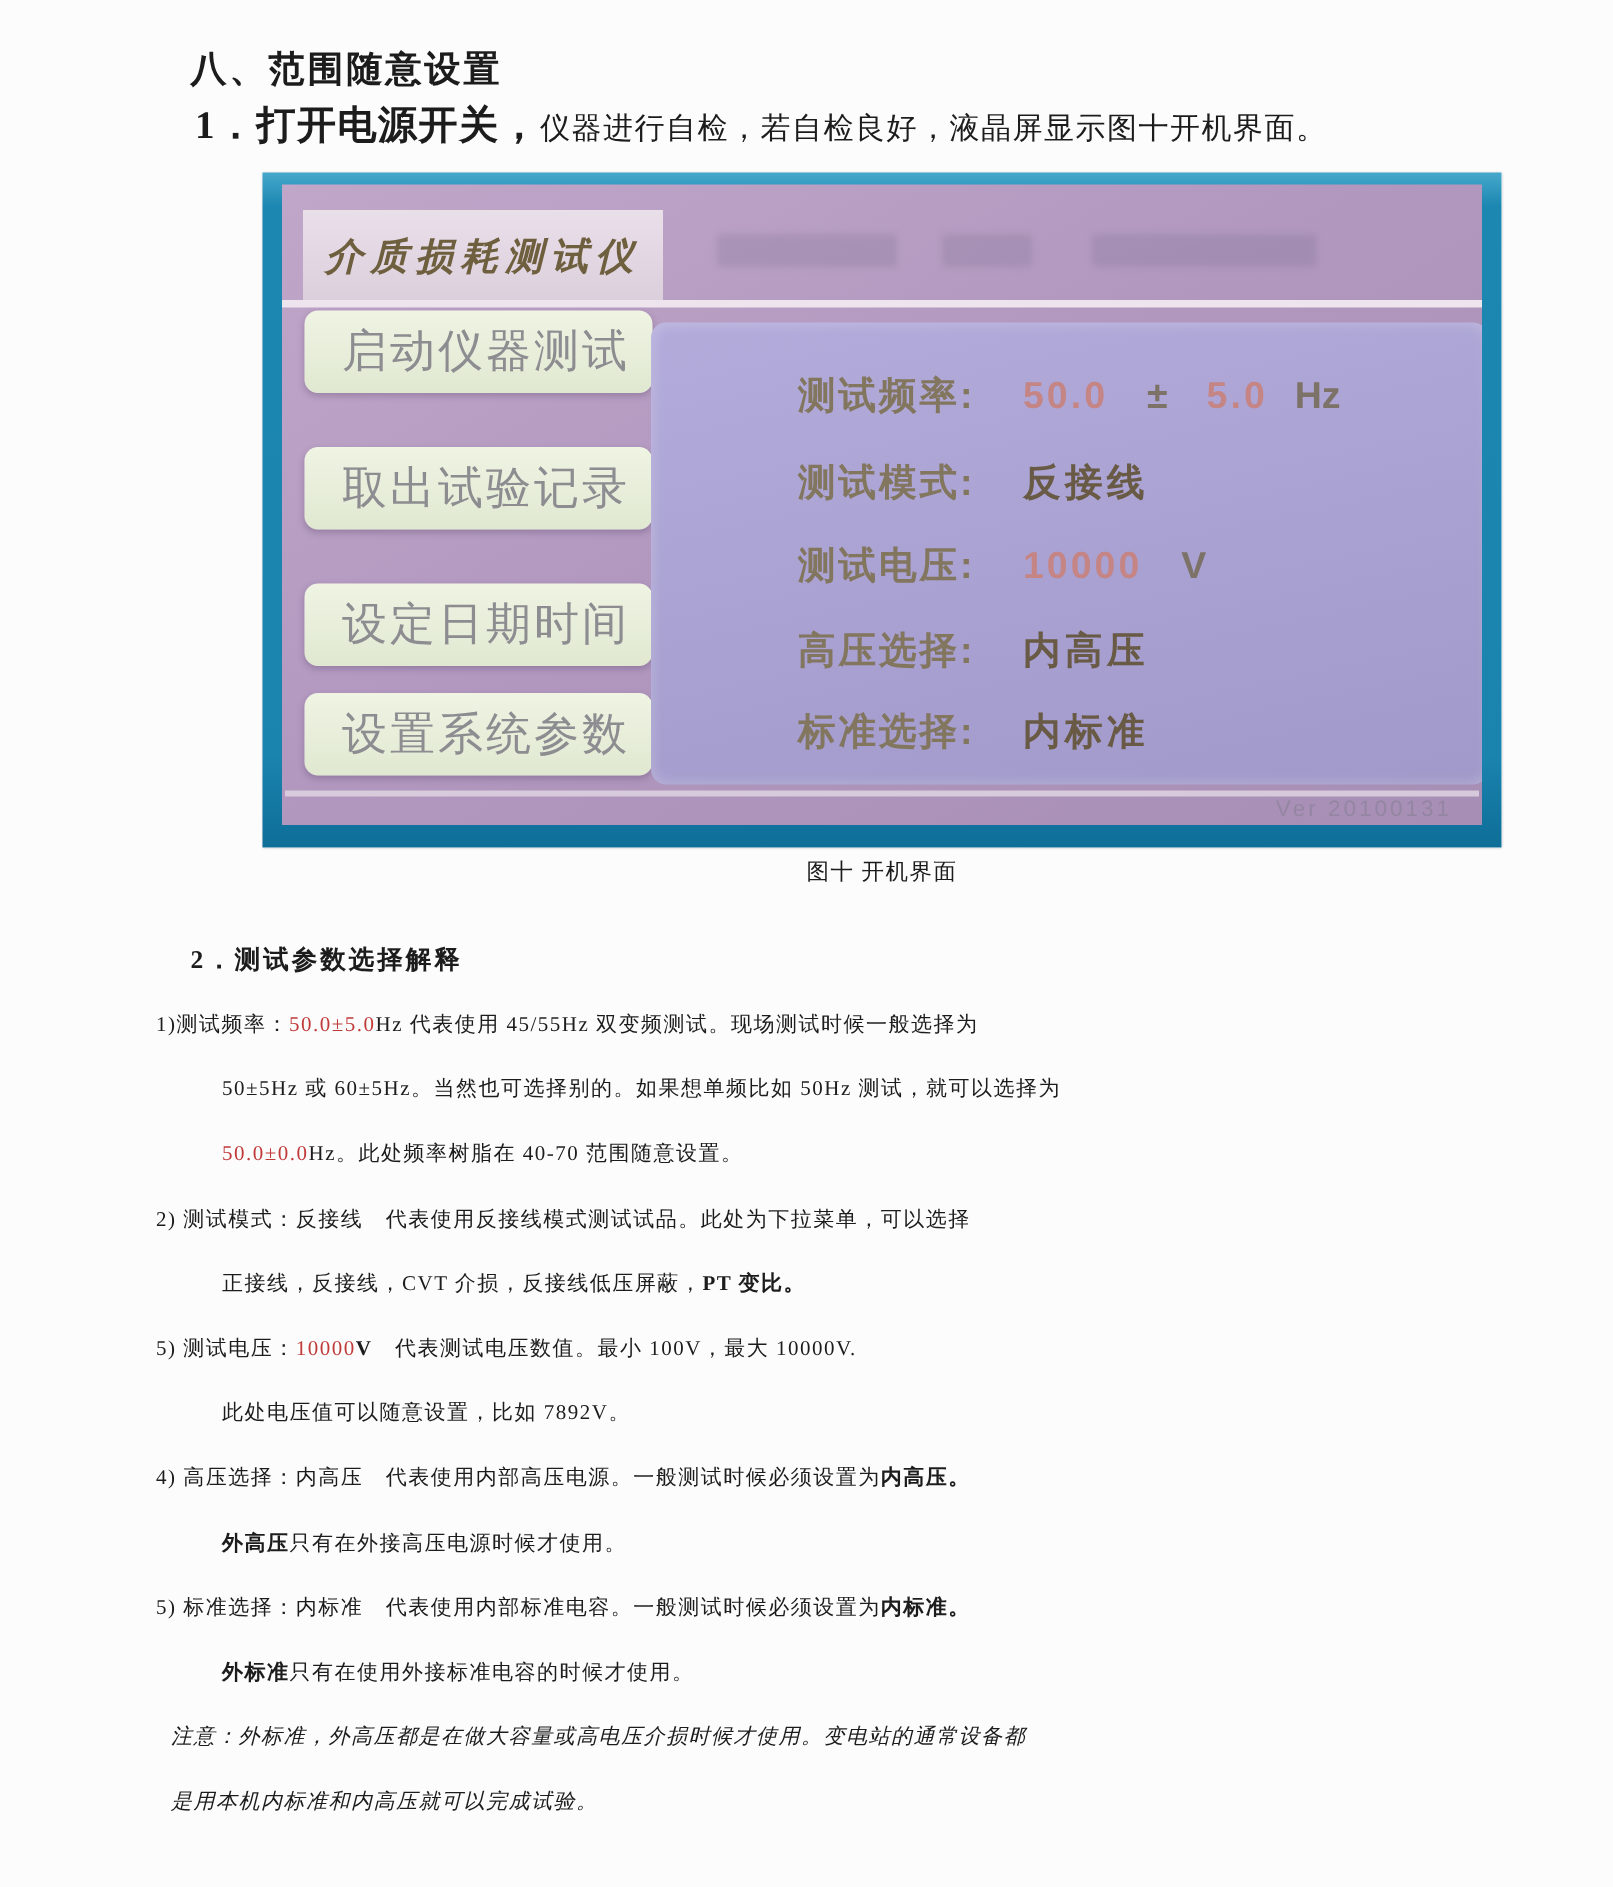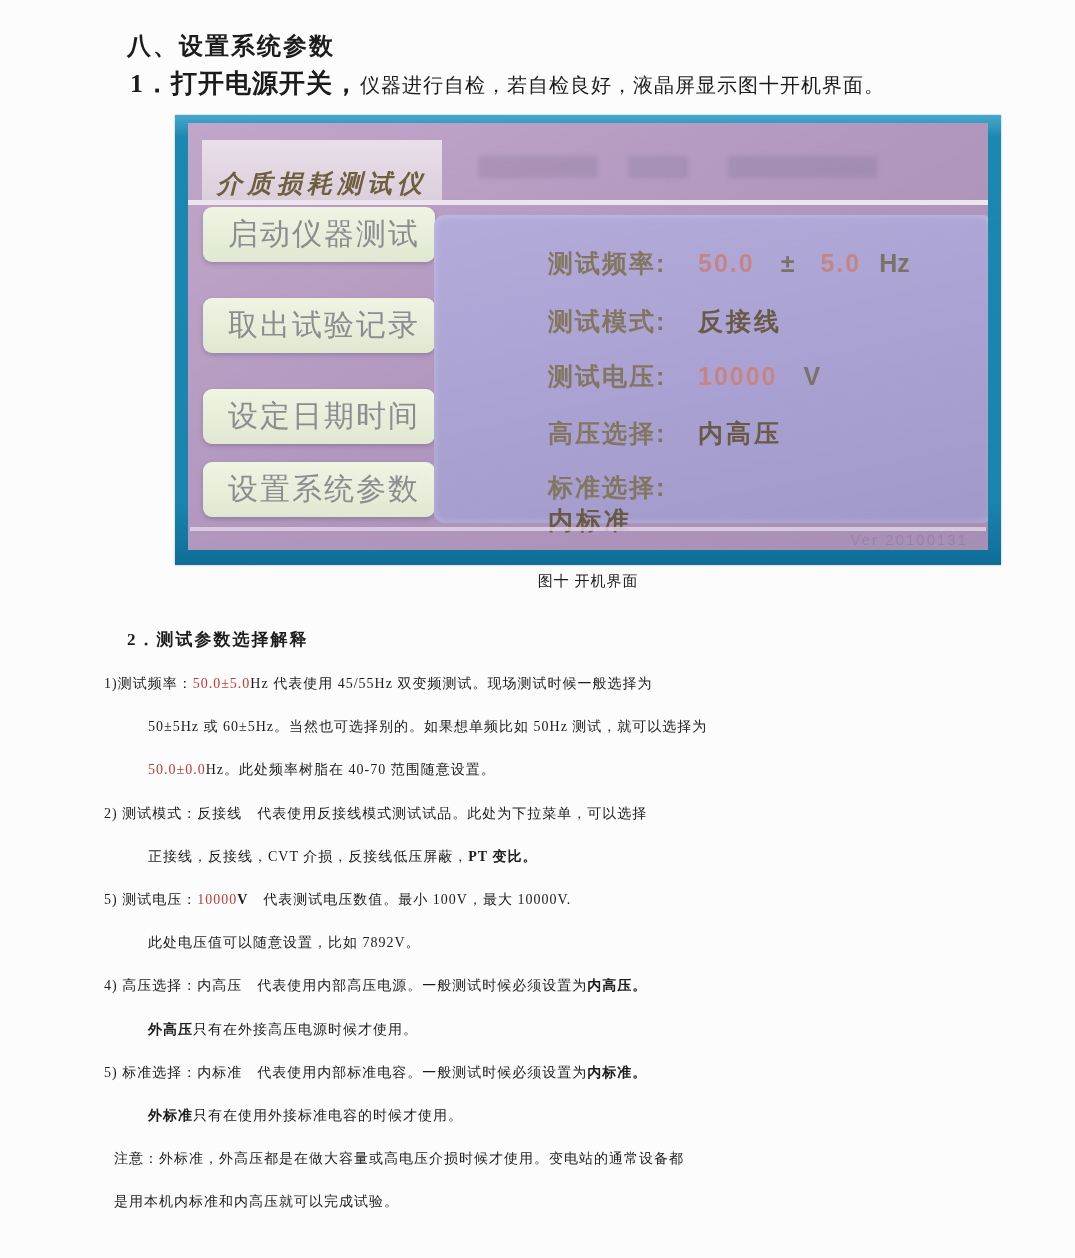--- a/index.html
+++ b/index.html
@@ -19,21 +19,21 @@
     background:linear-gradient(180deg,#46a8cb 0%,#1c87b1 5%,#1a84af 86%,#0e6e98 100%);
     box-shadow:0 0 2px rgba(0,0,0,.3);
   }
   .screen{
     position:absolute;left:13px;top:8px;right:13px;bottom:15px;overflow:hidden;
     background:linear-gradient(150deg,#c0a7c9 0%,#b298bf 45%,#a78eb5 100%);
   }
   .lcd-tab{
     position:absolute;left:14px;top:17px;width:240px;height:60px;
     background:linear-gradient(180deg,#e9dfe9 0%,#dccfdc 100%);
-    display:flex;align-items:flex-end;justify-content:center;
+    display:flex;align-items:center;justify-content:center;
     font-family:"Liberation Sans","DejaVu Sans",sans-serif;
     font-size:25px;font-weight:700;font-style:italic;color:#6e5f3e;letter-spacing:5px;
   }
   .header-divider{position:absolute;left:0;right:0;top:77px;height:5px;background:#f0e8f0;opacity:.95;}
   .smudge{position:absolute;height:22px;border-radius:3px;background:rgba(95,85,120,.16);filter:blur(2px);}
   .smudge.s1{left:290px;top:33px;width:120px;}
   .smudge.s2{left:440px;top:33px;width:60px;}
   .smudge.s3{left:540px;top:33px;width:150px;}
 
   .menu-btn{
@@ -50,27 +50,27 @@
   .menu-btn.b4{top:339px;}
 
   .panel{
     position:absolute;left:246px;top:92px;width:558px;height:308px;border-radius:10px;
     background:linear-gradient(168deg,#b3acdb 0%,#a7a0d0 60%,#a099c9 100%);
     box-shadow:inset 0 0 10px rgba(255,255,255,.25);
   }
   .param-row{
     position:absolute;left:98px;display:flex;align-items:baseline;
     font-family:"Liberation Sans","DejaVu Sans",sans-serif;
-    font-size:25px;font-weight:700;white-space:nowrap;margin-left:16px;
+    font-size:25px;font-weight:700;white-space:nowrap;
   }
   .param-row.r1{top:32px;}
   .param-row.r2{top:90px;}
   .param-row.r3{top:145px;}
   .param-row.r4{top:202px;}
-  .param-row.r5{top:256px;flex-direction:column;}
+  .param-row.r5{top:256px;}
   .lcd-label{display:inline-block;width:150px;color:#82765f;letter-spacing:2px;}
   .lcd-val{color:#685a44;letter-spacing:3px;}
   .lcd-red{color:#c58585;letter-spacing:2px;}
   .lcd-dim{color:#7d7268;}
   .param-row .gap{display:inline-block;width:26px;}
   .param-row .gap-s{display:inline-block;width:18px;}
 
   .screen-footer-line{position:absolute;left:2px;right:2px;top:404px;height:4px;background:#ded4e2;opacity:.85;}
   .version-text{
     position:absolute;right:20px;top:408px;
@@ -78,28 +78,28 @@
     font-size:15px;color:#90849e;letter-spacing:2px;opacity:.8;
   }
 
   
   .figure-caption{position:absolute;left:175px;top:572px;width:826px;text-align:center;font-size:15px;letter-spacing:1px;}
   .section2-title{position:absolute;left:127px;top:614px;font-size:17px;font-weight:600;letter-spacing:2px;}
   .body-text{position:absolute;left:104px;top:662px;width:940px;font-size:14px;letter-spacing:1px;}
   .line{height:43.2px;line-height:43.2px;white-space:nowrap;}
   .indent-num{padding-left:0;}
   .indent-hang{padding-left:44px;}
-  .indent-note{padding-left:10px;}
+  .indent-note{padding-left:10px;font-style:italic;}
   .seg-red{color:#c03a3a;}
   .seg-bold{font-weight:700;}
 </style>
 </head>
 <body>
 
-<h1 class="doc-title">八、设置系统参数</h1>
+<h1 class="doc-title">八、范围随意设置</h1>
 
 <div class="step1">
   <span class="step1-lead">1．打开电源开关，</span><span class="step1-rest">仪器进行自检，若自检良好，液晶屏显示图十开机界面。</span>
 </div>
 
 <div class="photo">
   <div class="screen">
 
     <div class="lcd-tab">
       <span>介质损耗测试仪</span>

